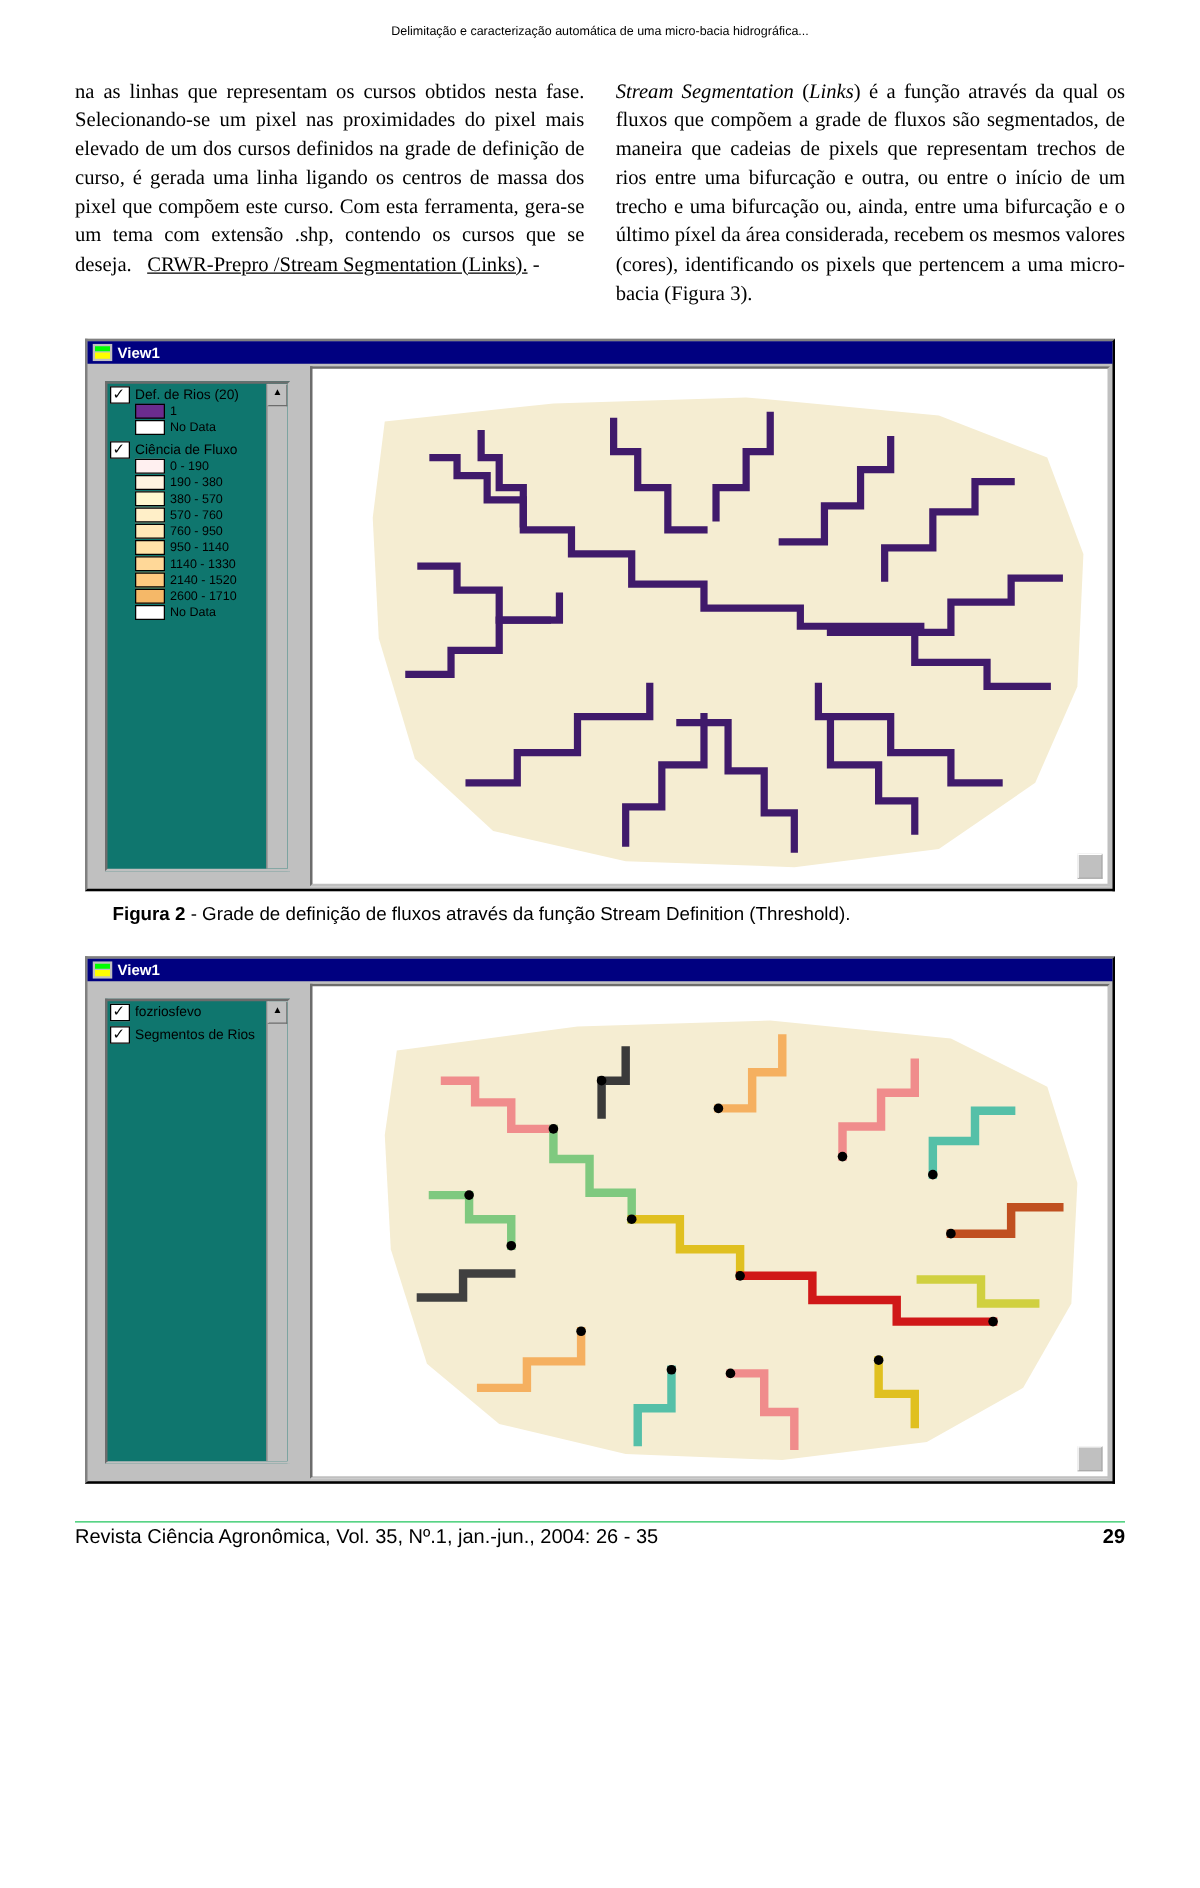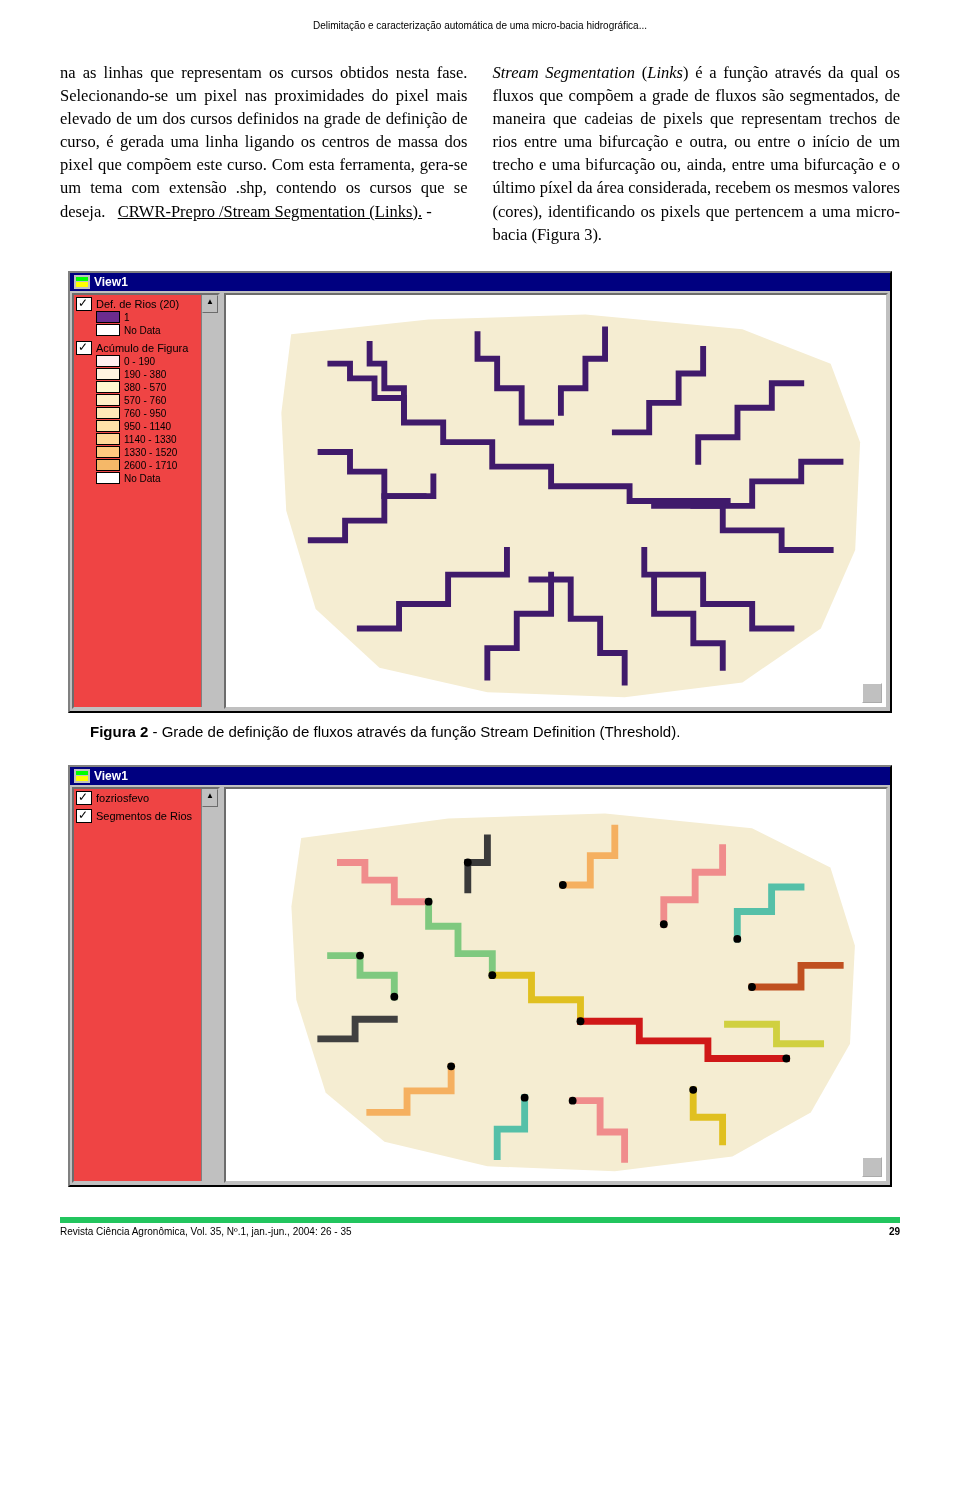--- a/index.html
+++ b/index.html
@@ -67,23 +67,23 @@
   }
   .gis-body {
     display: flex;
     height: 420px;
   }
   .gis-body.short {
     height: 400px;
   }
   .gis-legend {
     width: 140px;
-    background: #ef4444;
+    background: #0f766e;
     border: 2px inset #c0c0c0;
-    margin: 2px;
+    margin: 14px;
     padding: 2px;
     overflow: hidden;
     position: relative;
   }
   .legend-scroll {
     position: absolute;
     right: 0;
     top: 0;
     bottom: 0;
     width: 16px;
@@ -150,26 +150,26 @@
   .figure-caption {
     font-family: Arial, Helvetica, sans-serif;
     font-size: 15px;
     margin-top: 10px;
     padding-left: 30px;
   }
   .figure-caption .bold {
     font-weight: bold;
   }
   .footer-line {
-    border-top: 6px solid #22c55e;
+    border-top: 1px solid #22c55e;
     margin-top: 30px;
     padding-top: 3px;
     display: flex;
     justify-content: space-between;
-    font-size: 10px;
+    font-size: 16px;
     font-family: Arial, Helvetica, sans-serif;
   }
   .footer-line .page-num {
     font-weight: bold;
   }
   .bottom-icon {
     position: absolute;
     right: 4px;
     bottom: 4px;
     width: 18px;
@@ -221,21 +221,21 @@
                 </div>
                 <div class="legend-item">
                   <span class="swatch" style="background: rgb(255, 255, 255);"></span>
                   <span>No Data</span>
                 </div>
               </div>
           </div>
           <div class="legend-group">
             <div class="legend-title">
               <span class="checkmark checked"></span>
-              <span>Acúmulo de Figura</span>
+              <span>Ciência de Fluxo</span>
             </div>
             <div id="legend2-items">
                 <div class="legend-item">
                   <span class="swatch" style="background: rgb(255, 240, 240);"></span>
                   <span>0 - 190</span>
                 </div>
                 <div class="legend-item">
                   <span class="swatch" style="background: rgb(255, 244, 224);"></span>
                   <span>190 - 380</span>
                 </div>
@@ -254,21 +254,21 @@
                 <div class="legend-item">
                   <span class="swatch" style="background: rgb(255, 227, 168);"></span>
                   <span>950 - 1140</span>
                 </div>
                 <div class="legend-item">
                   <span class="swatch" style="background: rgb(255, 216, 152);"></span>
                   <span>1140 - 1330</span>
                 </div>
                 <div class="legend-item">
                   <span class="swatch" style="background: rgb(255, 202, 128);"></span>
-                  <span>1330 - 1520</span>
+                  <span>2140 - 1520</span>
                 </div>
                 <div class="legend-item">
                   <span class="swatch" style="background: rgb(245, 184, 104);"></span>
                   <span>2600 - 1710</span>
                 </div>
                 <div class="legend-item">
                   <span class="swatch" style="background: rgb(255, 255, 255);"></span>
                   <span>No Data</span>
                 </div>
               </div>

